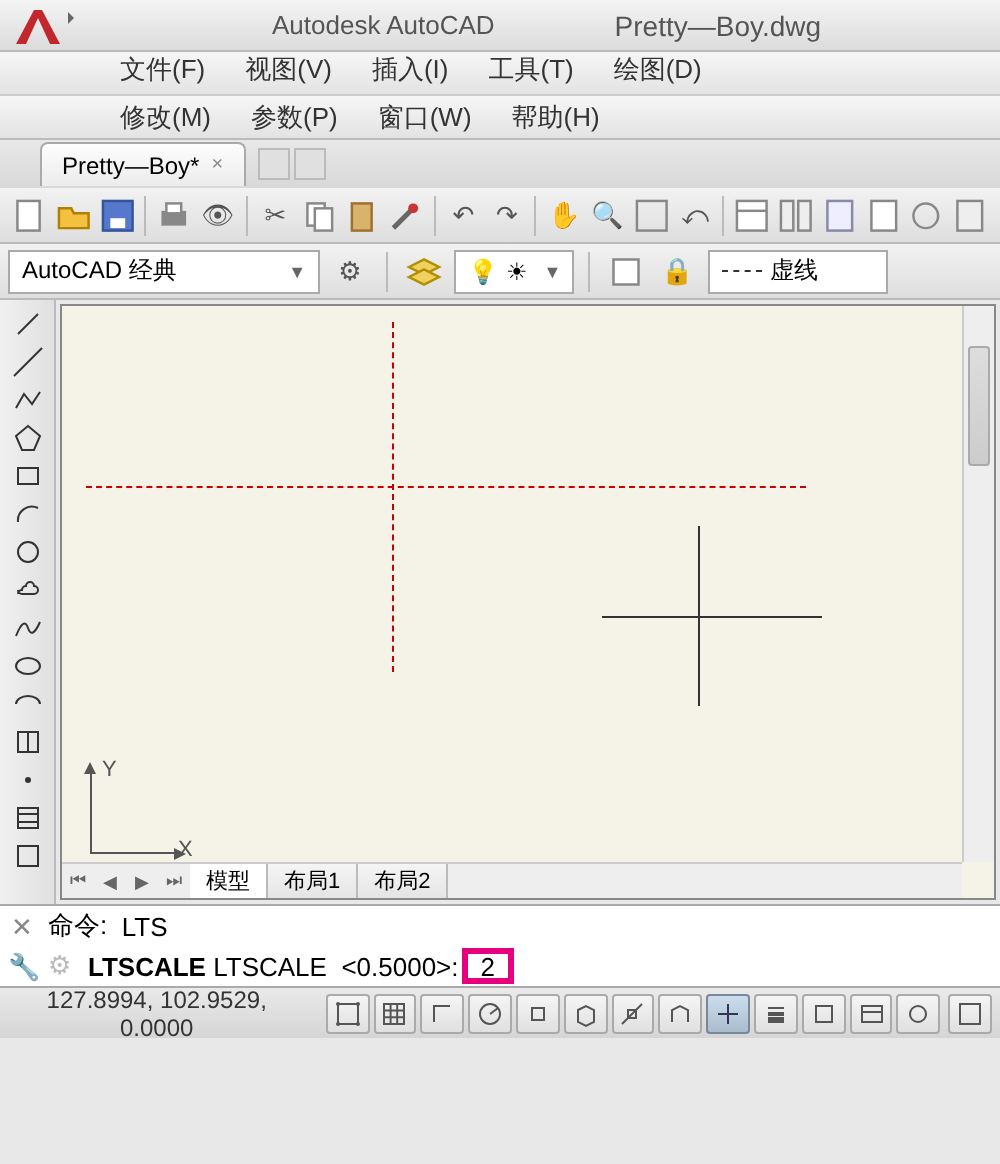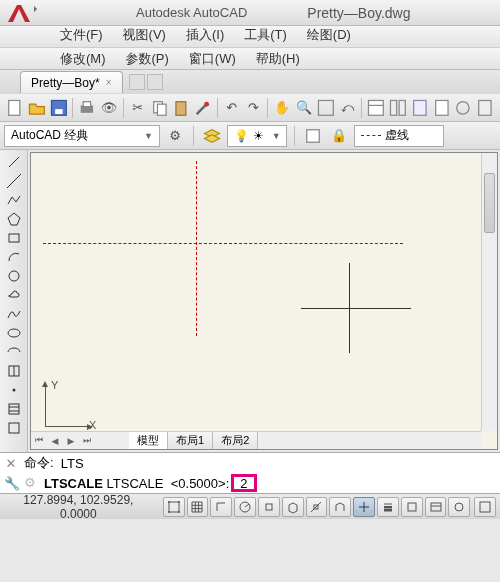--- a/index.html
+++ b/index.html
@@ -44,21 +44,21 @@
 .ucs-x { position: absolute; bottom: 0; left: 0; width: 42px; border-top: 1px solid #555; }
 .ucs-ylab { position: absolute; bottom: 36px; left: 6px; font-size: 11px; color: #555; }
 .ucs-xlab { position: absolute; bottom: -4px; left: 44px; font-size: 11px; color: #555; }
 .ucs-arrow-y { position: absolute; bottom: 40px; left: -3px; width: 0; height: 0; border-left: 3px solid transparent; border-right: 3px solid transparent; border-bottom: 6px solid #555; }
 .ucs-arrow-x { position: absolute; bottom: -3px; left: 42px; width: 0; height: 0; border-top: 3px solid transparent; border-bottom: 3px solid transparent; border-left: 6px solid #555; }
 .scroll-v { position: absolute; right: 0; top: 0; bottom: 18px; width: 16px; background: #eee; border-left: 1px solid #ccc; }
 .scroll-v-thumb { position: absolute; top: 20px; left: 2px; right: 2px; height: 60px; background: linear-gradient(#ddd,#ccc); border: 1px solid #aaa; border-radius: 2px; }
 .scroll-h { position: absolute; left: 0; right: 16px; bottom: 0; height: 18px; background: #eee; border-top: 1px solid #ccc; display: flex; align-items: center; }
 .model-tabs { display: flex; height: 100%; }
 .mtab { padding: 0 8px; border-right: 1px solid #bbb; background: linear-gradient(#f5f5f5,#e5e5e5); font-size: 11px; display: flex; align-items: center; cursor: pointer; }
-.mtab.active { background: #fff; margin-left: 34px; }
+.mtab.active { background: #fff; }
 .mtab-nav { width: 16px; display: flex; align-items: center; justify-content: center; color: #666; font-size: 9px; }
 
 .cmdline { background: #fff; border-top: 1px solid #aaa; }
 .cmdrow { display: flex; align-items: center; height: 20px; padding: 0 4px; font-family: Consolas, monospace; font-size: 13px; }
 .cmdrow .icon { width: 14px; text-align: center; color: #888; margin-right: 6px; }
 .cmdrow .gear { width: 16px; height: 16px; margin-right: 4px; color: #bbb; }
 .cmd-bold { font-weight: bold; }
 .cmd-highlight-box { border: 3px solid #e6007e; padding: 0 6px; margin-left: 2px; height: 18px; display: inline-flex; align-items: center; }
 
 .statusbar { height: 26px; background: linear-gradient(#eaeaea,#d5d5d5); border-top: 1px solid #aaa; display: flex; align-items: center; padding: 0 4px; gap: 2px; font-size: 11px; }

